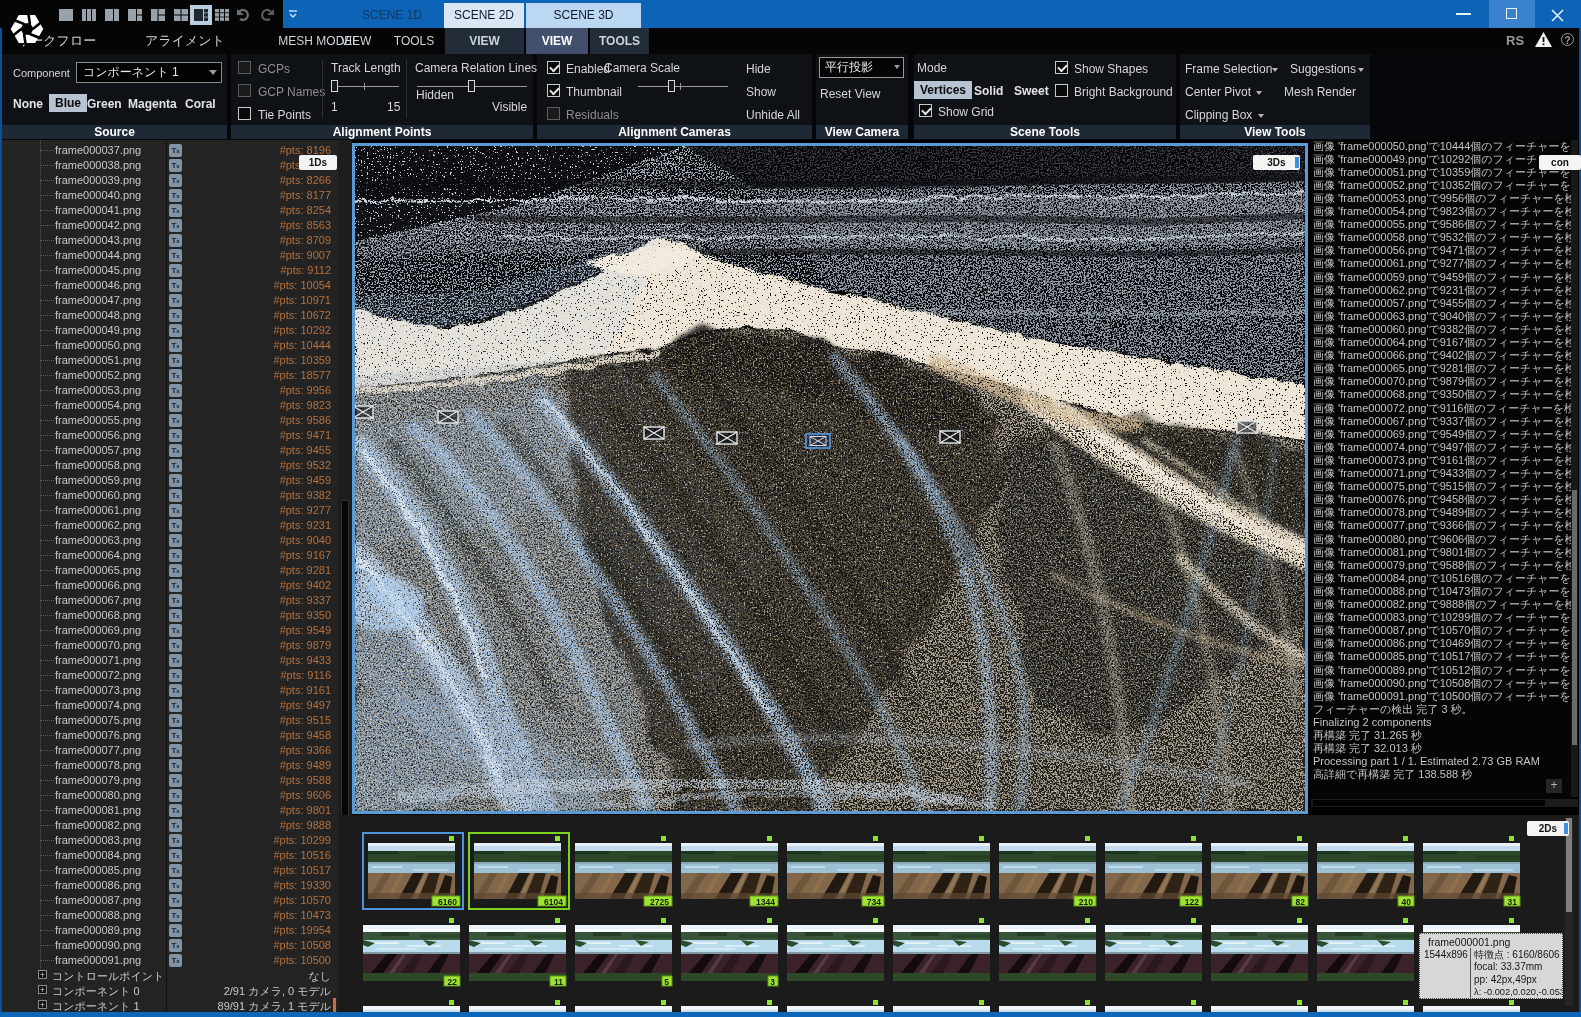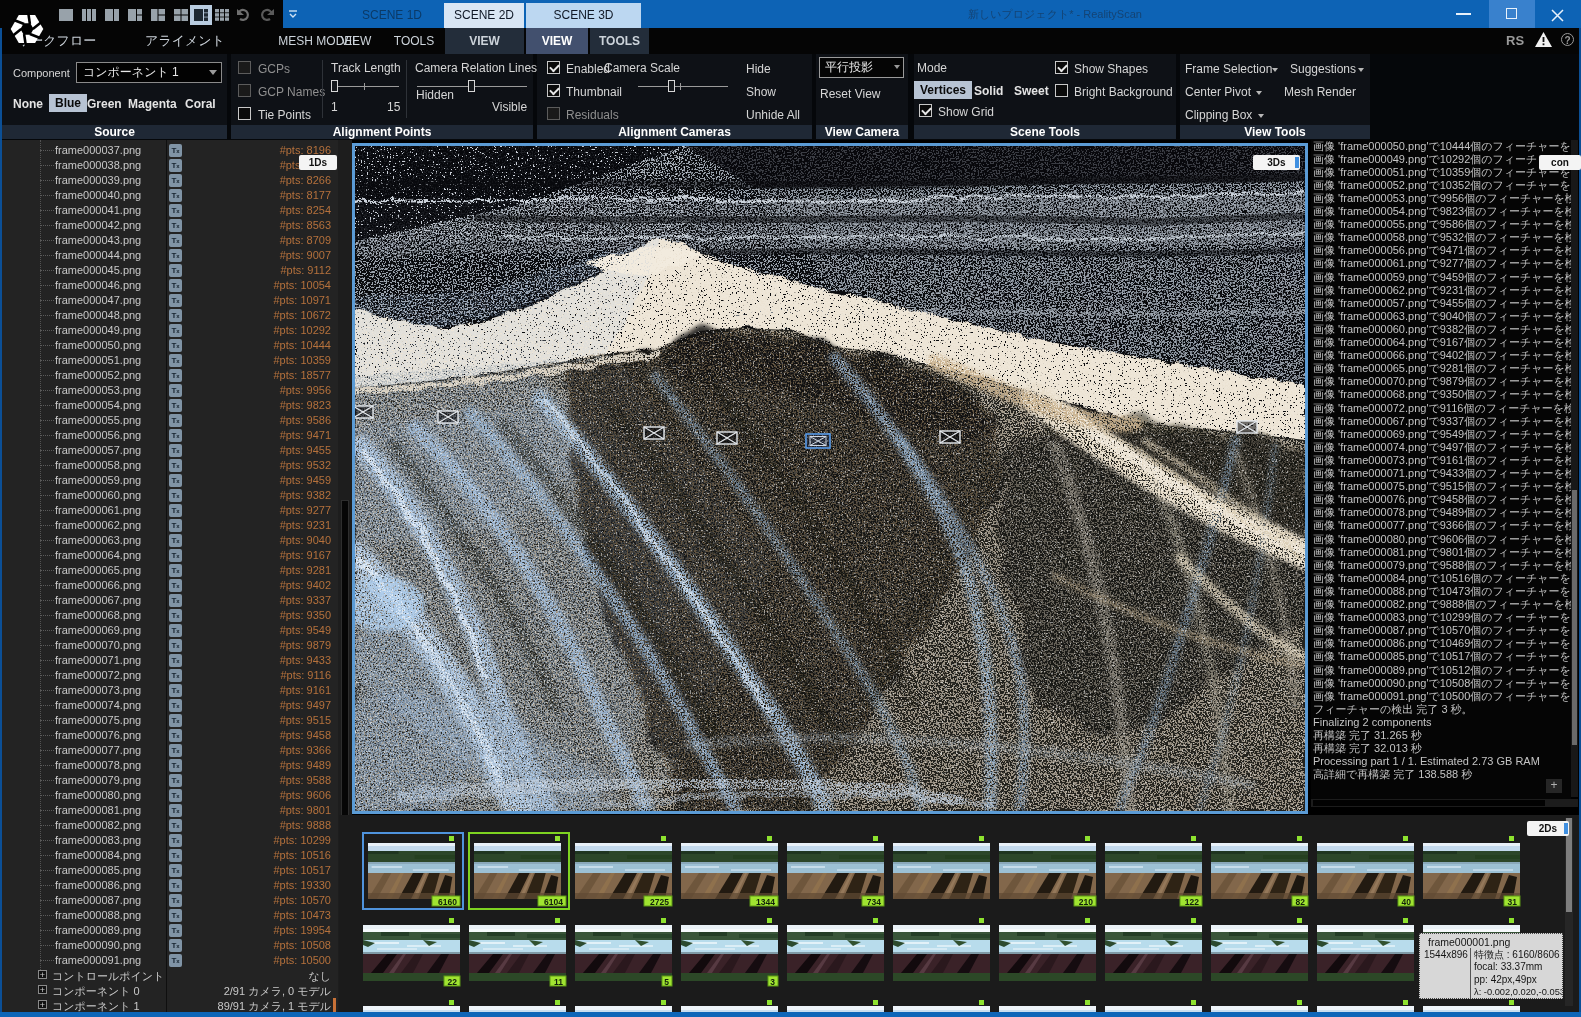--- a/index.html
+++ b/index.html
@@ -86,21 +86,20 @@
 <path d="M36 6 A5 5 0 1 0 34 11" stroke="#5a5a5a" stroke-width="2.2" fill="none"></path>
       <path d="M38 1 L38 7 L31 7 Z" fill="#5a5a5a"></path>
     </svg>
 <svg class="a" style="left:287px;top:8px" width="12" height="12" viewBox="0 0 12 12">
       <path d="M2 3 H10" stroke="#cfe2f4" stroke-width="1.4"></path>
       <path d="M3 6 L6 9 L9 6" stroke="#cfe2f4" stroke-width="1.4" fill="none"></path>
     </svg>
 <div class="a" style="left:362px;top:8px;width:70px;color:#0b3a67;font-size:12px;white-space:nowrap">SCENE 1D</div>
 <div class="a" style="left:444px;top:3px;width:80px;height:25px;background:#d9e6f4;color:#101826;font-size:12px;text-align:center;line-height:25px">SCENE 2D</div>
 <div class="a" style="left:526px;top:3px;width:115px;height:25px;background:#bcd7f1;color:#101826;font-size:12px;text-align:center;line-height:25px">SCENE 3D</div>
-<div class="a" style="left:920px;top:0;width:270px;height:28px;color:#15406d;font-size:11px;line-height:28px;opacity:.9;text-align:center">新しいプロジェクト* - RealityScan</div>
 <div class="a" style="left:1456px;top:13px;width:15px;height:1.5px;background:#e8f1fa"></div>
 <div class="a" style="left:1489px;top:0;width:46px;height:28px;background:#3981cd"></div>
 <div class="a" style="left:1506px;top:8px;width:11px;height:11px;border:1.5px solid #eaf2fb"></div>
 <svg class="a" style="left:1551px;top:9px" width="13" height="13" viewBox="0 0 13 13">
       <path d="M1 1 L12 12 M12 1 L1 12" stroke="#eaf2fb" stroke-width="1.5"></path>
     </svg>
 <div class="a" style="left:0;top:28px;width:1581px;height:26px;background:#050505"></div>
 <div class="a" style="left:97px;top:28px;width:160px;margin-left:-80px;height:26px;line-height:26px;text-align:left;color:#ccd3da;font-size:13px;font-weight:400">ワークフロー</div>
 <div class="a" style="left:185px;top:28px;width:160px;margin-left:-80px;height:26px;line-height:26px;text-align:center;color:#ccd3da;font-size:13px;font-weight:400">アライメント</div>
 <div class="a" style="left:279px;top:28px;width:160px;margin-left:-80px;height:26px;line-height:26px;text-align:right;color:#ccd3da;font-size:12px;font-weight:400">MESH MODEL</div>

